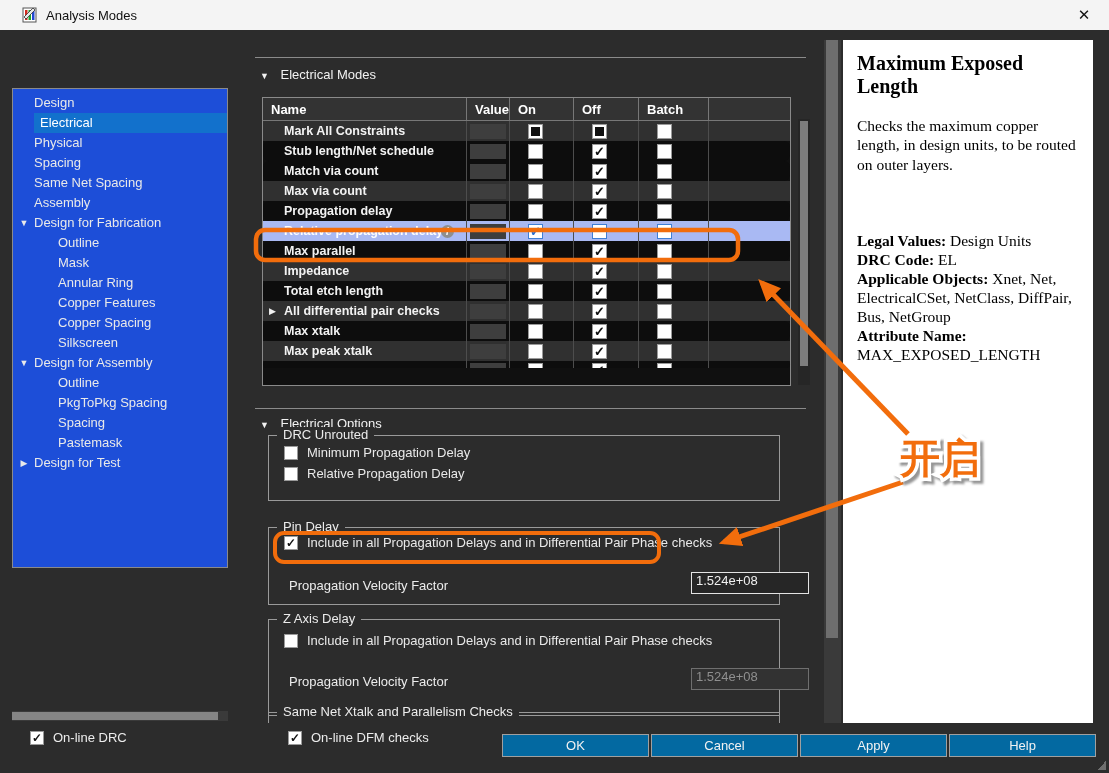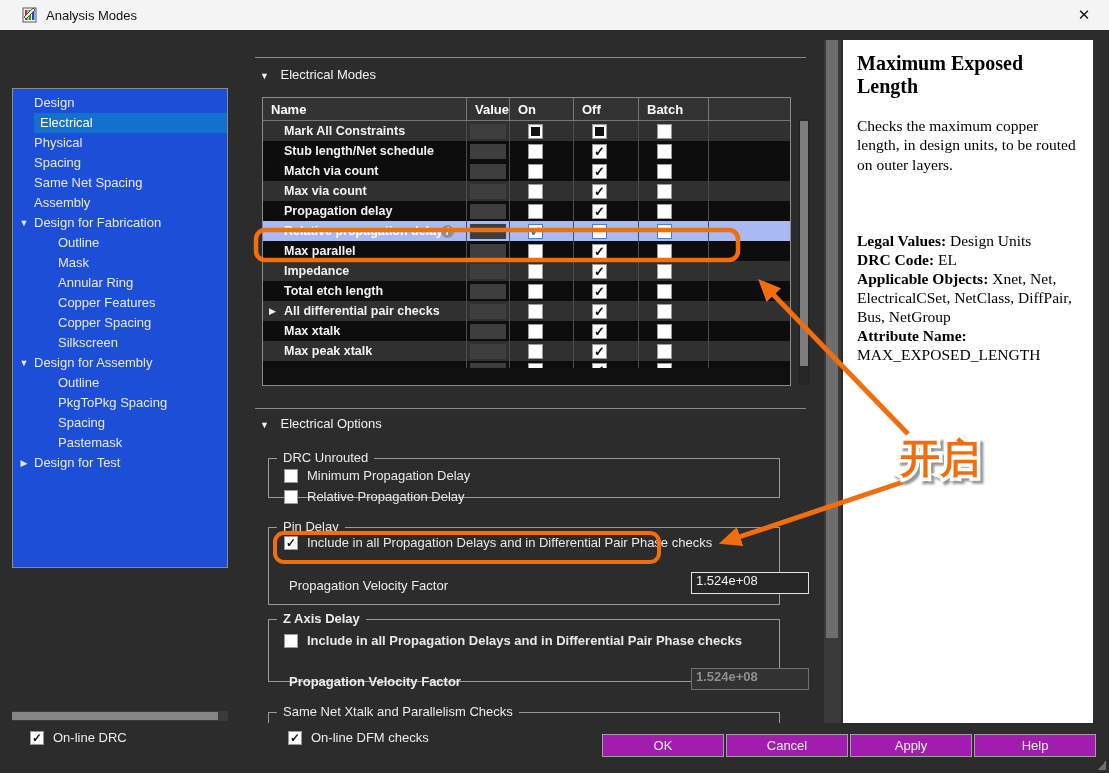--- a/index.html
+++ b/index.html
@@ -81,21 +81,21 @@
   .help{position:absolute;left:843px;top:40px;width:250px;height:683px;background:#fff;color:#000;
         font-family:"Liberation Serif",serif;box-sizing:border-box;padding:12px 14px;}
   .help h1{font-size:20px;margin:0 0 18px 0;font-weight:bold;}
   .help p{font-size:15.5px;margin:0;line-height:1.25;}
   .help .fields{margin-top:58px;font-size:15.5px;line-height:1.22;}
   .help .fields b{font-weight:bold;}
   
   .footer{position:absolute;left:0;top:723px;width:1109px;height:50px;background:#2c2c2c;}
   .footer .fchk{position:absolute;top:7px;display:flex;align-items:center;color:#ececec;}
   .btnbar{position:absolute;right:13px;top:11px;display:flex;gap:2px;}
-  .btn{width:122px;height:23px;background:#a21caf;border:1px solid #a0a0a0;color:#f2f2f2;
+  .btn{width:147px;height:23px;background:#0369a1;border:1px solid #a0a0a0;color:#f2f2f2;
        font-size:13px;display:flex;align-items:center;justify-content:center;box-sizing:border-box;}
   .resize-grip{position:absolute;right:3px;bottom:3px;width:9px;height:9px;
                background:
                  linear-gradient(135deg,transparent 50%,#9a9a9a 50%) ;opacity:.6;}
   
   .overlay{position:absolute;left:0;top:0;width:1109px;height:773px;pointer-events:none;z-index:50;}
   .ann-text{font-family:"Liberation Sans",sans-serif;font-weight:bold;
             filter:drop-shadow(3px 3px 1px rgba(130,130,130,0.85));}
 </style>
 </head>
@@ -440,21 +440,21 @@
     <div class="tbl-vscroll">
         <div class="thumb"></div>
       </div>
 
     <div class="sepline" style="top:368px;"></div>
     <div class="sec-header" style="top:375px;">
       <span class="tri">▼</span>
       <span>Electrical Options</span>
     </div>
 
-    <div class="groupbox" style="top:418px;height:40px;padding-left:24px;">
+    <div class="groupbox" style="top:395px;height:66px;padding-left:24px;">
       <span class="glabel">DRC Unrouted</span>
       <div class="opt-row" style="left:15px;top:9px;">
         <span class="opt-cb" data-checked="false"></span>
         <span>Minimum Propagation Delay</span>
       </div>
       <div class="opt-row" style="left:15px;top:30px;">
         <span class="opt-cb" data-checked="false"></span>
         <span>Relative Propagation Delay</span>
       </div>
     </div>
@@ -462,21 +462,21 @@
     <div class="groupbox" style="top:487px;height:78px;">
       <span class="glabel">Pin Delay</span>
       <div class="opt-row" style="left:15px;top:7px;">
         <span class="opt-cb" data-checked="true"></span>
         <span>Include in all Propagation Delays and in Differential Pair Phase checks</span>
       </div>
       <span class="field-label" style="left:20px;top:50px;">Propagation Velocity Factor</span>
       <div class="field-input" style="left:377px;top:44px;">1.524e+08</div>
     </div>
 
-    <div class="groupbox" style="top:579px;height:63px;font-weight:bold;">
+    <div class="groupbox" style="top:579px;height:97px;">
       <span class="glabel">Z Axis Delay</span>
       <div class="opt-row" style="left:15px;top:13px;">
         <span class="opt-cb" data-checked="false"></span>
         <span>Include in all Propagation Delays and in Differential Pair Phase checks</span>
       </div>
       <span class="field-label" style="left:20px;top:54px;">Propagation Velocity Factor</span>
       <div class="field-input disabled" style="left:377px;top:48px;">1.524e+08</div>
     </div>
 
     <div class="groupbox" style="top:672px;height:40px;">

